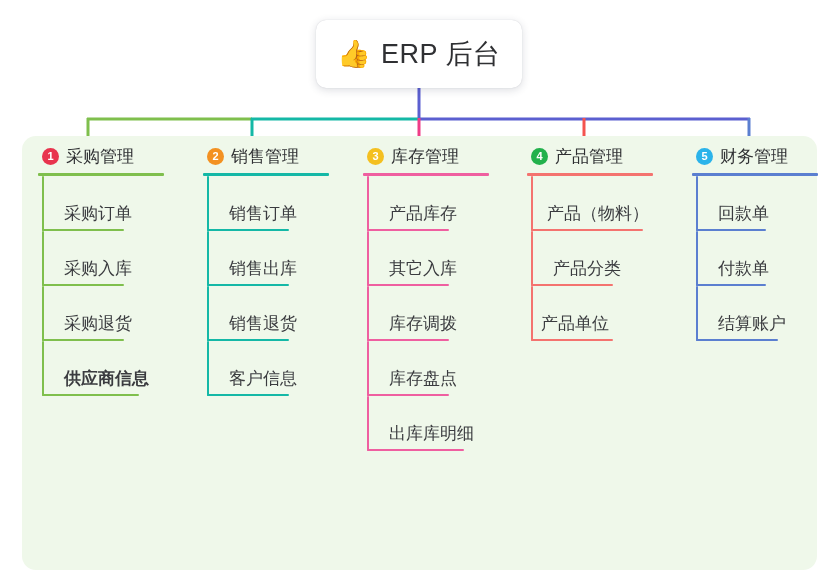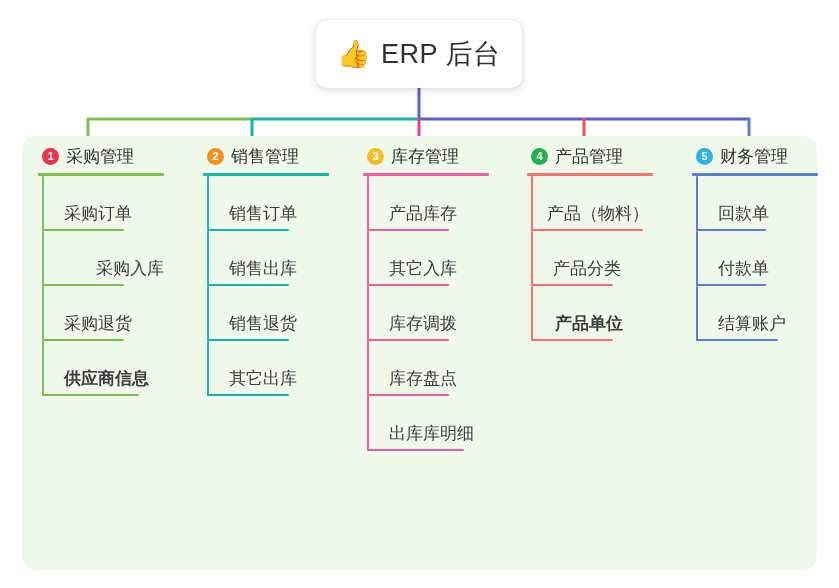--- a/index.html
+++ b/index.html
@@ -193,21 +193,21 @@
         <span class="col-head-rule" style="background: rgb(127, 191, 77);"></span>
       </div>
       <div class="leaves">
         <div class="leaf">
           <span class="leaf-spine" style="background: rgb(127, 191, 77); height: 55px;"></span>
           <span class="leaf-text" style="left: 26px;">采购订单</span>
           <span class="leaf-rule" style="background: rgb(127, 191, 77); width: 82px;"></span>
         </div>
         <div class="leaf">
           <span class="leaf-spine" style="background: rgb(127, 191, 77); height: 55px;"></span>
-          <span class="leaf-text" style="left: 26px; margin-left: 32px;">采购入库</span>
+          <span class="leaf-text" style="left: 26px;">采购入库</span>
           <span class="leaf-rule" style="background: rgb(127, 191, 77); width: 82px;"></span>
         </div>
         <div class="leaf">
           <span class="leaf-spine" style="background: rgb(127, 191, 77); height: 55px;"></span>
           <span class="leaf-text" style="left: 26px;">采购退货</span>
           <span class="leaf-rule" style="background: rgb(127, 191, 77); width: 82px;"></span>
         </div>
         <div class="leaf">
           <span class="leaf-spine" style="background: rgb(127, 191, 77); height: 55px;"></span>
           <span class="leaf-text" style="left: 26px; font-weight: bold;">供应商信息</span>
@@ -233,21 +233,21 @@
           <span class="leaf-text" style="left: 26px;">销售出库</span>
           <span class="leaf-rule" style="background: rgb(20, 184, 166); width: 82px;"></span>
         </div>
         <div class="leaf">
           <span class="leaf-spine" style="background: rgb(20, 184, 166); height: 55px;"></span>
           <span class="leaf-text" style="left: 26px;">销售退货</span>
           <span class="leaf-rule" style="background: rgb(20, 184, 166); width: 82px;"></span>
         </div>
         <div class="leaf">
           <span class="leaf-spine" style="background: rgb(20, 184, 166); height: 55px;"></span>
-          <span class="leaf-text" style="left: 26px;">其它出库</span>
+          <span class="leaf-text" style="left: 26px;">客户信息</span>
           <span class="leaf-rule" style="background: rgb(20, 184, 166); width: 82px;"></span>
         </div>
       </div>
     </div>
 
     <div class="column col-2">
       <div class="col-head">
         <span class="badge" style="background: rgb(244, 192, 32);">3</span>
         <span class="col-title">库存管理</span>
         <span class="col-head-rule" style="background: rgb(239, 95, 160);"></span>
@@ -293,21 +293,21 @@
           <span class="leaf-text" style="left: 20px;">产品（物料）</span>
           <span class="leaf-rule" style="background: rgb(244, 115, 111); width: 112px;"></span>
         </div>
         <div class="leaf">
           <span class="leaf-spine" style="background: rgb(244, 115, 111); height: 55px;"></span>
           <span class="leaf-text" style="left: 26px;">产品分类</span>
           <span class="leaf-rule" style="background: rgb(244, 115, 111); width: 82px;"></span>
         </div>
         <div class="leaf">
           <span class="leaf-spine" style="background: rgb(244, 115, 111); height: 55px;"></span>
-          <span class="leaf-text" style="left: 28px; font-weight: bold;">产品单位</span>
+          <span class="leaf-text" style="left: 14px;">产品单位</span>
           <span class="leaf-rule" style="background: rgb(244, 115, 111); width: 82px;"></span>
         </div>
       </div>
     </div>
 
     <div class="column col-4">
       <div class="col-head">
         <span class="badge" style="background: rgb(43, 179, 234);">5</span>
         <span class="col-title">财务管理</span>
         <span class="col-head-rule" style="background: rgb(91, 127, 208);"></span>

